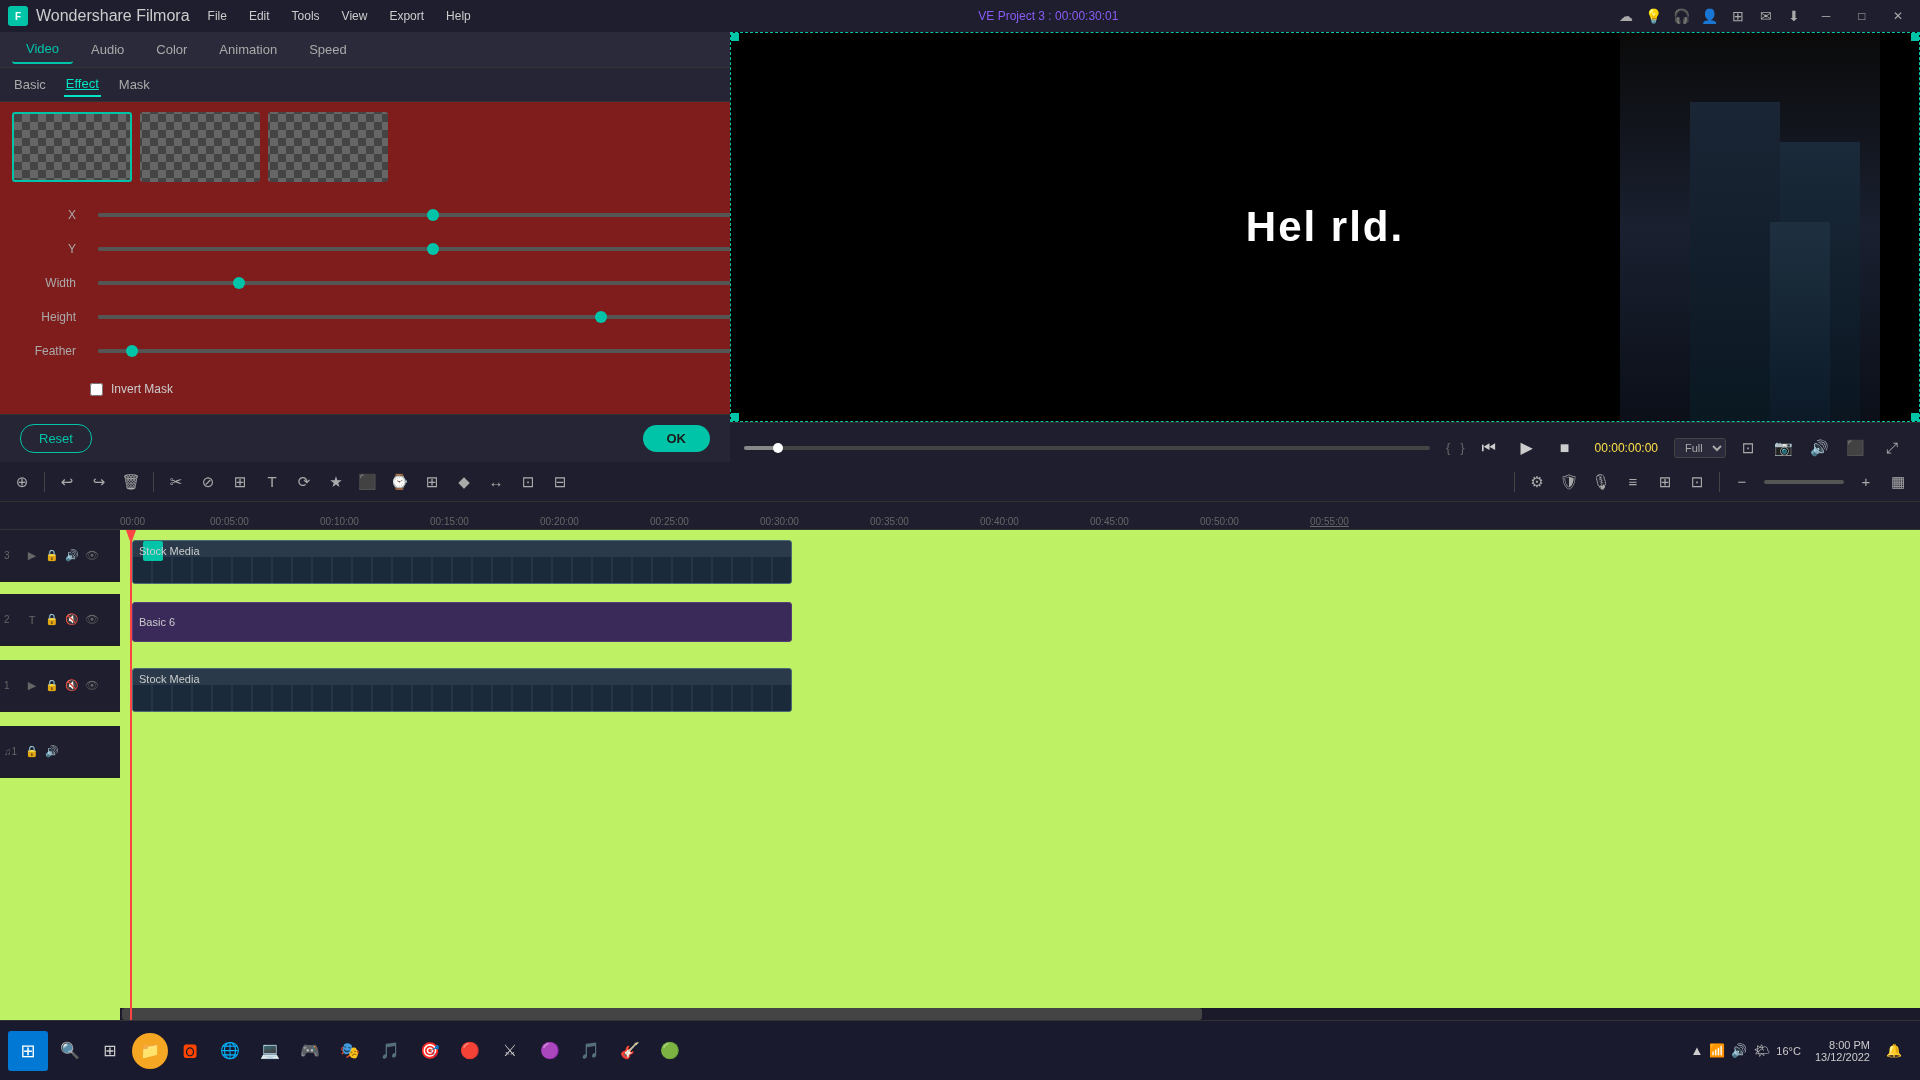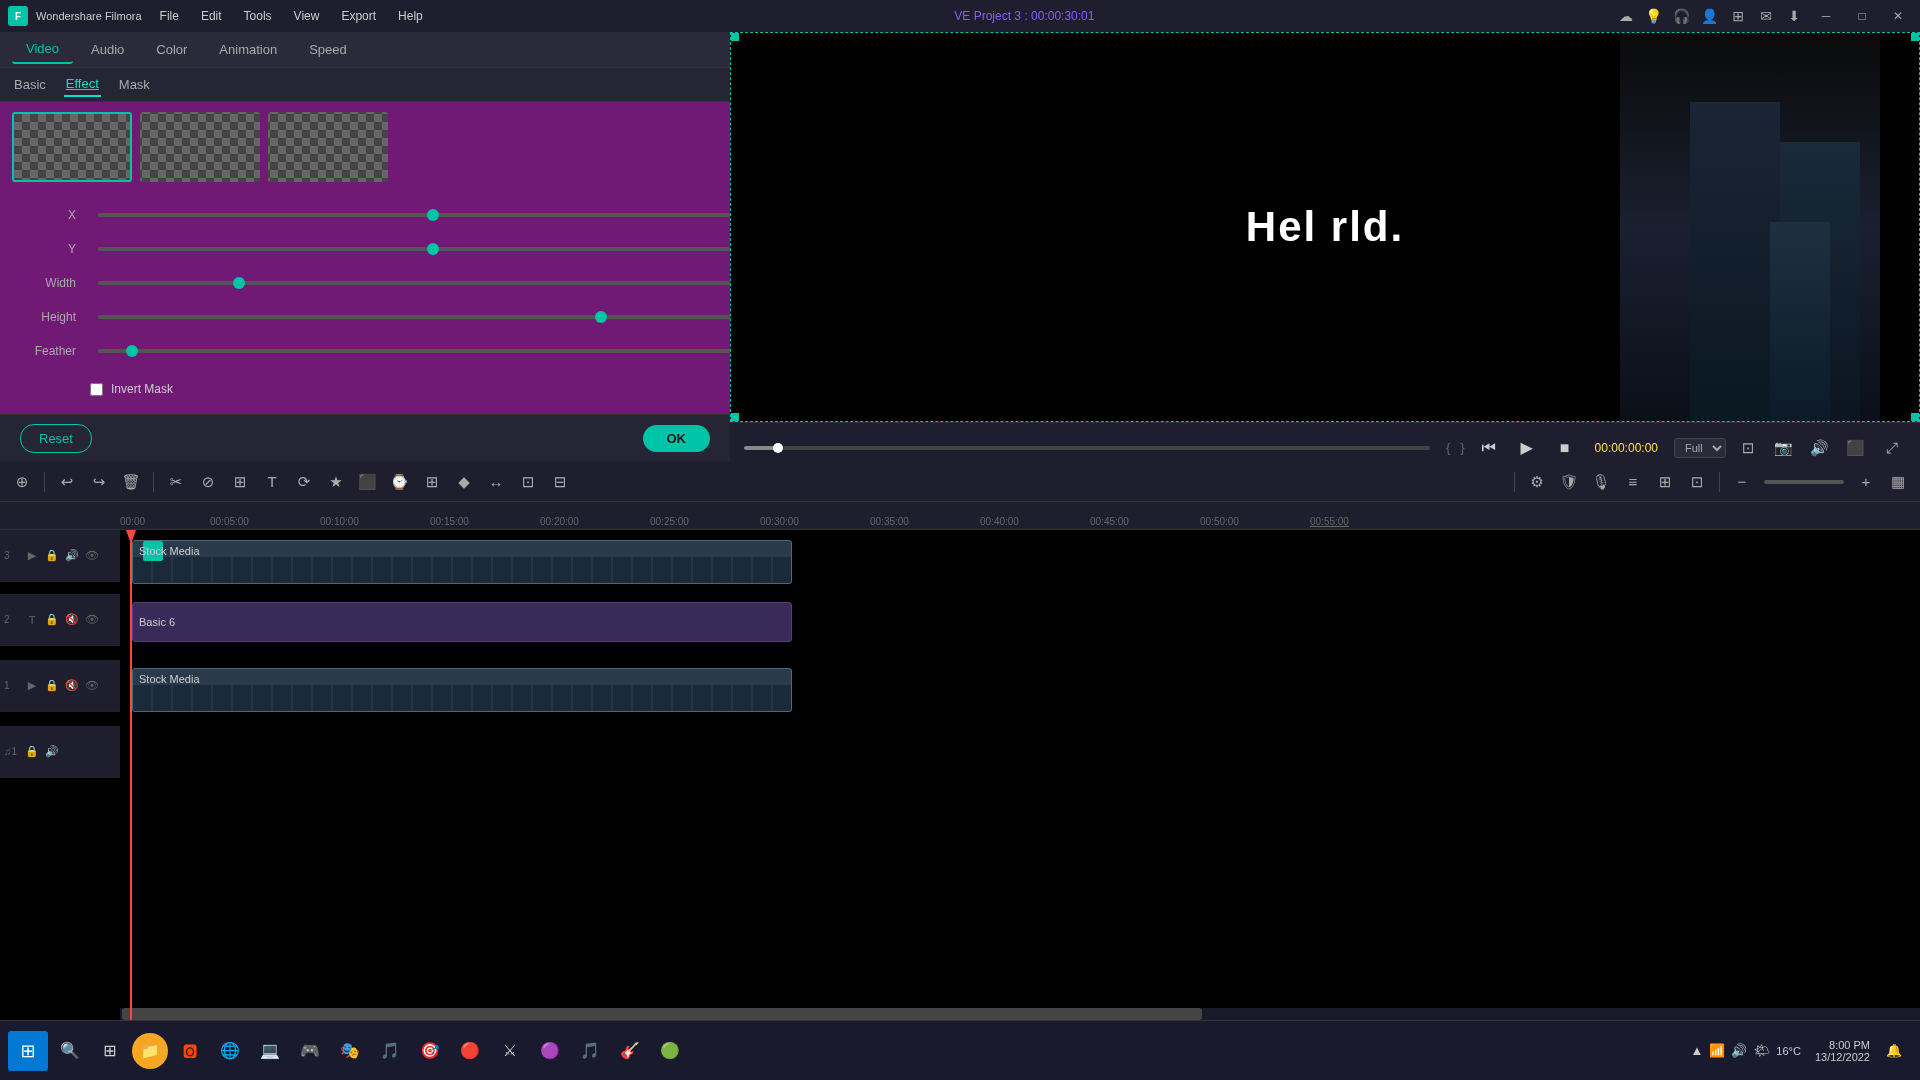--- a/index.html
+++ b/index.html
@@ -2,30 +2,30 @@
 <html><head>
   <meta charset="utf-8">
   <style>
     * { margin: 0; padding: 0; box-sizing: border-box; }
     body { width: 1920px; height: 1080px; background: #1a1a2e; font-family: 'Segoe UI', Arial, sans-serif; color: #ccc; overflow: hidden; font-size: 12px; }
 
     
     #titlebar { height: 32px; background: #1e1e2e; display: flex; align-items: center; justify-content: space-between; padding: 0 8px; }
     #titlebar-left { display: flex; align-items: center; gap: 8px; }
     #titlebar-logo { width: 20px; height: 20px; background: #00c4a7; border-radius: 3px; display: flex; align-items: center; justify-content: center; font-size: 10px; color: white; font-weight: bold; }
-    #titlebar-appname { font-size: 11px; color: #ccc; }
+    #titlebar-appname { font-size: 16px; color: #ccc; }
     #titlebar-menu { display: flex; gap: 2px; }
     .menu-item { padding: 4px 10px; font-size: 12px; color: #ccc; cursor: pointer; border-radius: 3px; }
     #titlebar-center { font-size: 12px; color: #8b5cf6; }
     #titlebar-right { display: flex; gap: 8px; align-items: center; }
     .titlebar-icon { width: 20px; height: 20px; display: flex; align-items: center; justify-content: center; color: #aaa; font-size: 14px; cursor: pointer; }
     .win-btn { width: 28px; height: 20px; display: flex; align-items: center; justify-content: center; font-size: 12px; cursor: pointer; color: #aaa; }
 
     
-    #left-panel { position: absolute; top: 32px; left: 0; width: 861px; height: 430px; background: #701a75; border-right: 1px solid #333; }
+    #left-panel { position: absolute; top: 32px; left: 0; width: 861px; height: 430px; background: #7f1d1d; border-right: 1px solid #333; }
 
     
     #prop-tabs { height: 36px; background: #2a2a3a; display: flex; align-items: center; padding: 0 12px; gap: 4px; border-bottom: 1px solid #333; }
     .prop-tab { padding: 6px 14px; font-size: 13px; color: #aaa; cursor: pointer; border-radius: 3px; }
     .prop-tab.active { color: #00c4a7; border-bottom: 2px solid #00c4a7; }
 
     
     #sub-tabs { height: 34px; background: #252535; display: flex; align-items: center; padding: 0 12px; gap: 16px; border-bottom: 1px solid #333; }
     .sub-tab { font-size: 13px; color: #aaa; cursor: pointer; padding: 4px 2px; }
     .sub-tab.active { color: #00e5c5; border-bottom: 2px solid #00e5c5; text-decoration: underline; }
@@ -72,21 +72,21 @@
     #timecode { font-size: 12px; color: #fde047; padding: 0 6px; }
     .pb-icon-right { margin-left: auto; display: flex; gap: 8px; align-items: center; }
     .quality-select { background: #2a2a3a; border: 1px solid #444; color: #aaa; padding: 2px 6px; border-radius: 3px; font-size: 11px; }
 
     
     #toolbar { position: absolute; top: 462px; left: 0; right: 0; height: 40px; background: #1e1e2e; display: flex; align-items: center; padding: 0 8px; gap: 4px; border-bottom: 1px solid #333; }
     .tb-btn { width: 28px; height: 28px; display: flex; align-items: center; justify-content: center; color: #aaa; cursor: pointer; font-size: 15px; border-radius: 3px; }
     .tb-sep { width: 1px; height: 20px; background: #444; margin: 0 4px; }
 
     
-    #timeline { position: absolute; top: 502px; left: 0; right: 0; bottom: 60px; background: #000000; overflow: hidden; }
+    #timeline { position: absolute; top: 502px; left: 0; right: 0; bottom: 60px; background: #bef264; overflow: hidden; }
     #timeline-ruler { height: 28px; background: #1e1e2e; display: flex; align-items: flex-end; padding-bottom: 2px; position: relative; border-bottom: 1px solid #333; overflow: hidden; }
     .ruler-label { position: absolute; font-size: 10px; color: #666; bottom: 2px; }
     #timeline-tracks { position: absolute; top: 28px; left: 0; right: 0; bottom: 0; }
     .track-controls { width: 120px; height: 52px; background: #1e1e2e; display: flex; align-items: center; gap: 4px; padding: 0 4px; border-bottom: 1px solid #222; }
     .tc-num { font-size: 10px; color: #666; width: 16px; }
     .tc-icon { width: 16px; height: 16px; display: flex; align-items: center; justify-content: center; color: #666; font-size: 11px; cursor: pointer; }
     .film-frames { width: 100%; height: 28px; margin-top: 10px; background: repeating-linear-gradient(90deg, #1a2a3a 0px, #1a2a3a 18px, #253545 18px, #253545 20px); }
 
     
     #playhead { position: absolute; top: 0; left: 0; width: 2px; height: 100%; background: #ff4444; z-index: 10; }

